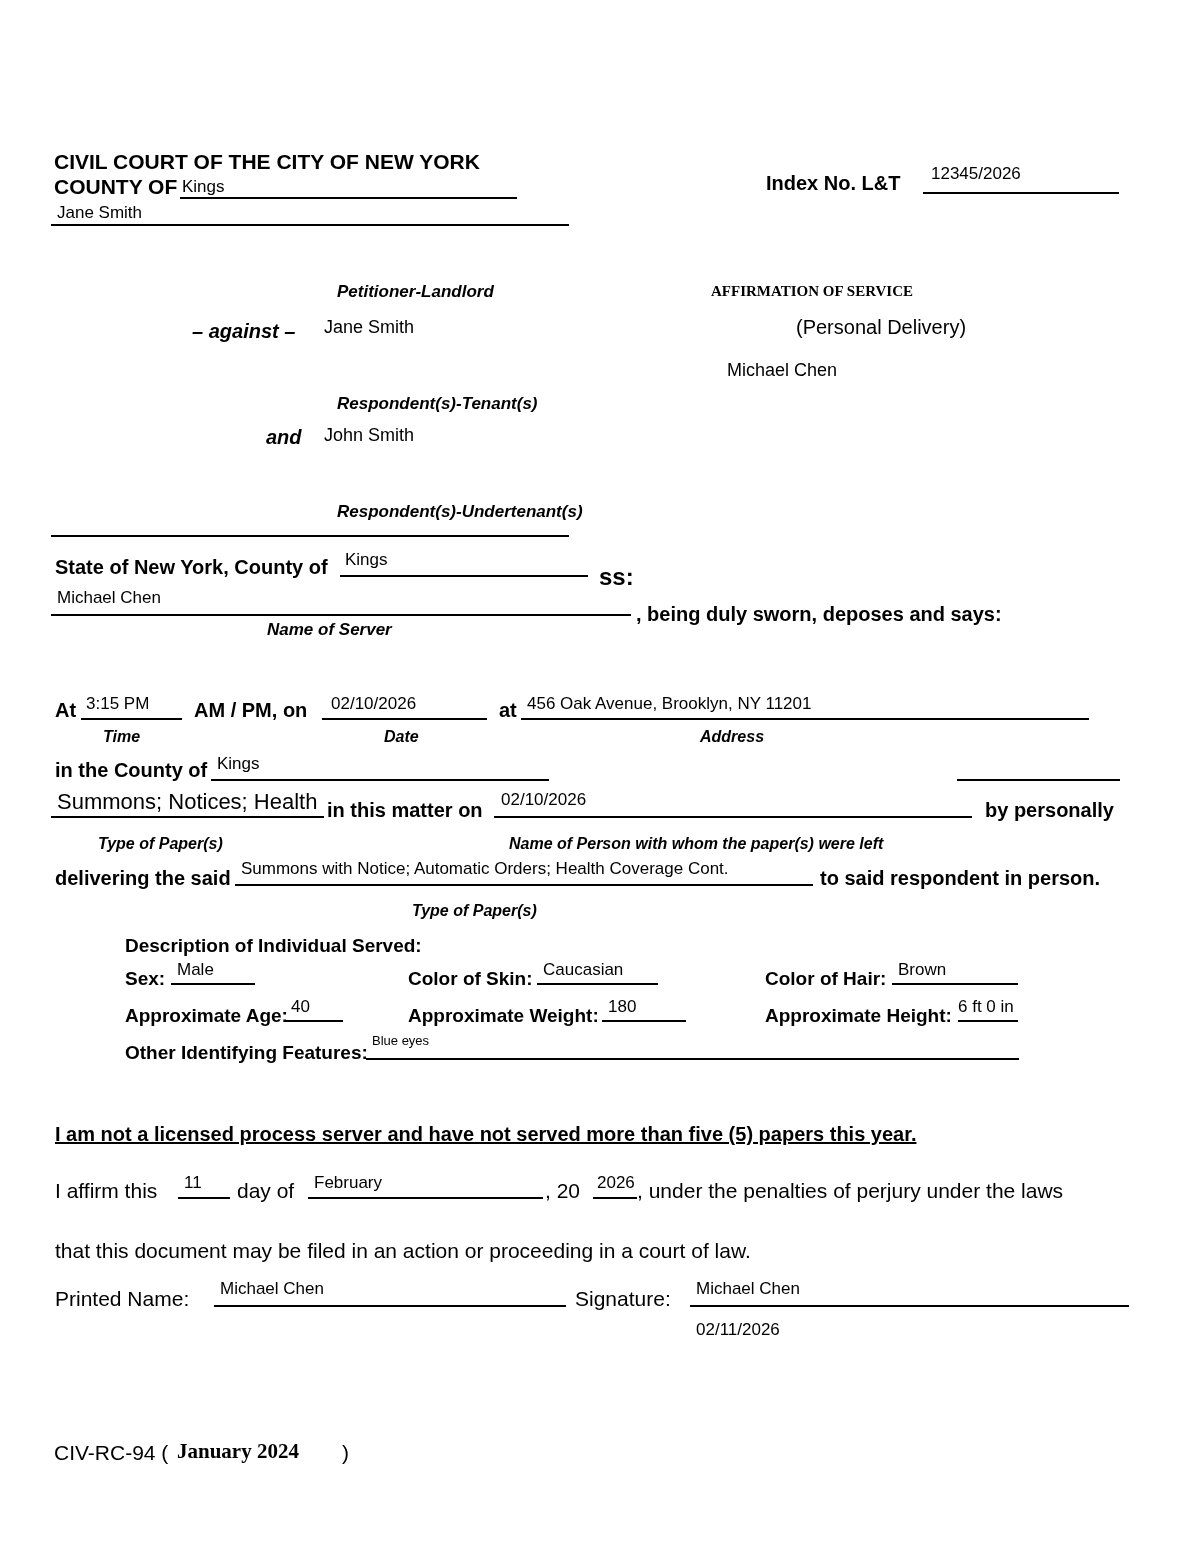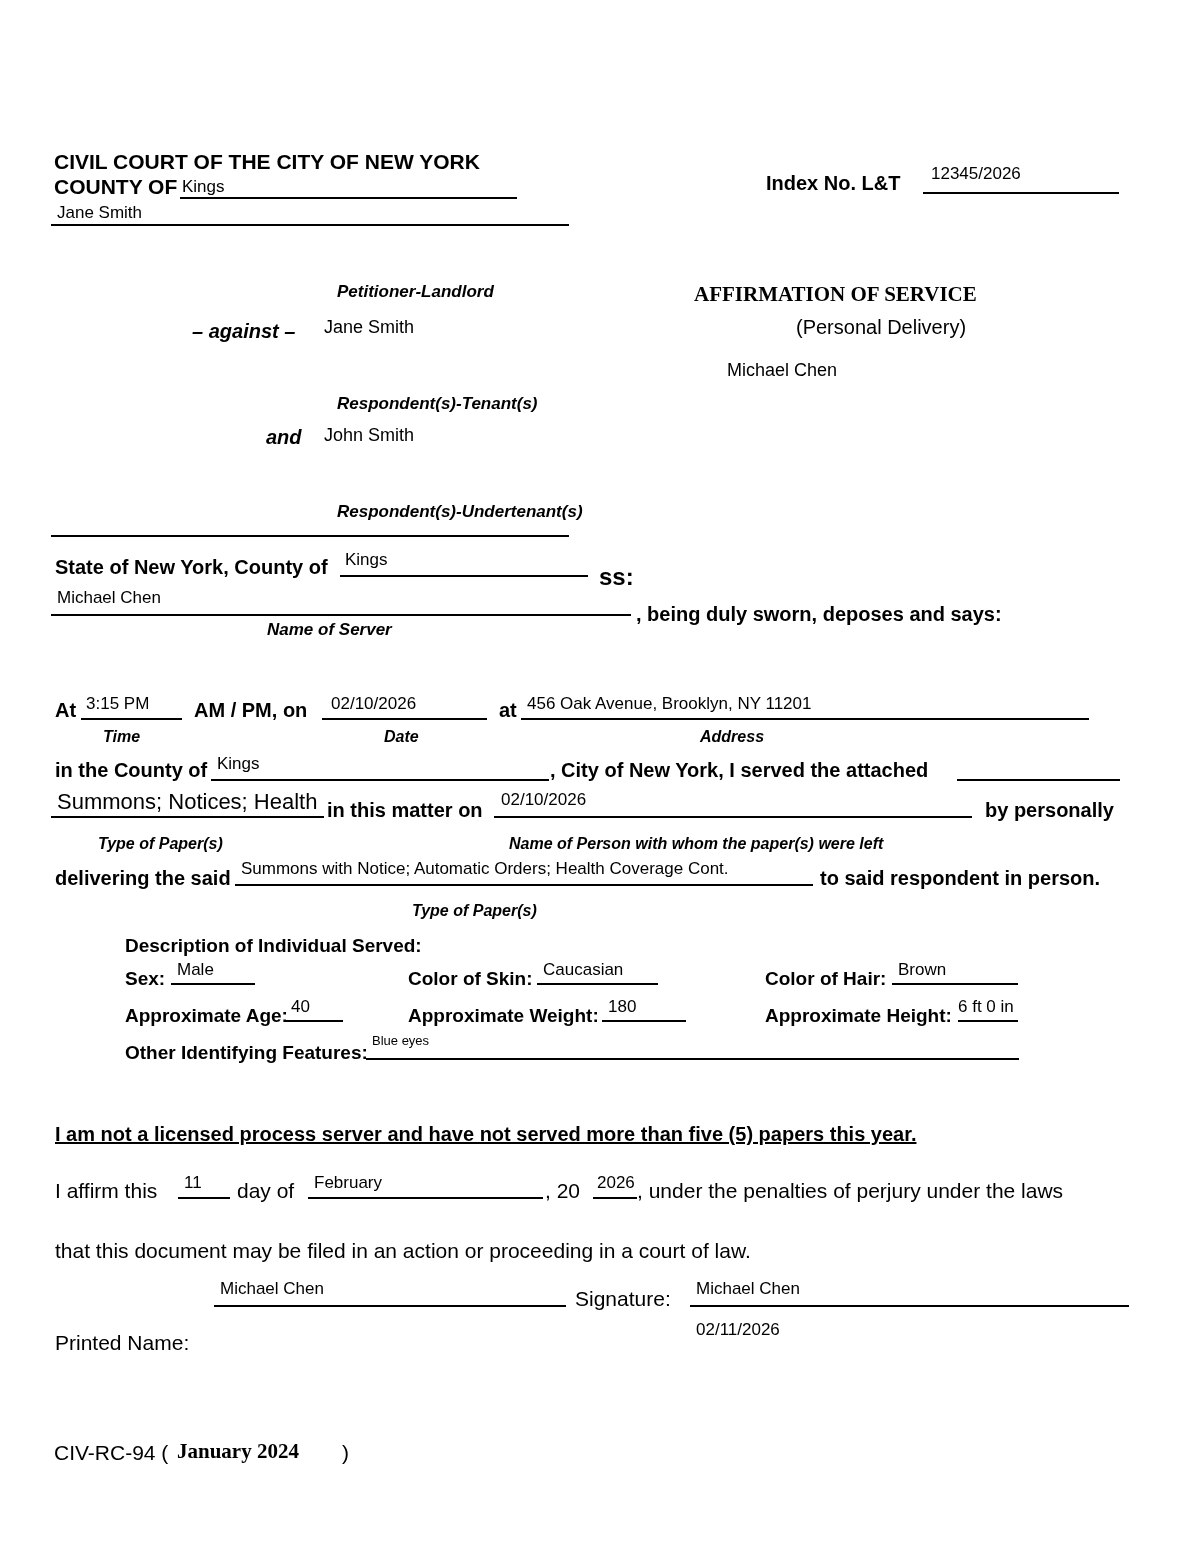--- a/index.html
+++ b/index.html
@@ -69,21 +69,21 @@
   <div class="t bital" style="left:192px; top:321px; font-size:20px;">– against –</div>
   <div class="val" style="left:324px; top:318px; font-size:18px;">Jane Smith</div>
 
   <div class="t bital" style="left:337px; top:395px; font-size:17px;">Respondent(s)-Tenant(s)</div>
 
   <div class="t bital" style="left:266px; top:427px; font-size:20px;">and</div>
   <div class="val" style="left:324px; top:426px; font-size:18px;">John Smith</div>
 
   <div class="t bital" style="left:337px; top:503px; font-size:17px;">Respondent(s)-Undertenant(s)</div>
 
-  <div class="t bold serif" style="left:694px; top:284px; font-size:21px;">AFFIRMATION OF SERVICE</div>
+  <div class="t bold serif" style="left:711px; top:284px; font-size:15px;">AFFIRMATION OF SERVICE</div>
   <div class="t" style="left:796px; top:317px; font-size:20px;">(Personal Delivery)</div>
   <div class="val" style="left:727px; top:361px; font-size:18px;">Michael Chen</div>
 
   <div class="rule" style="left:51px; top:535px; width:518px;"></div>
 
   <div class="t bold" style="left:55px; top:557px; font-size:20px;">State of New York, County of</div>
   <div class="val" style="left:345px; top:551px; font-size:17px;">Kings</div>
   <div class="rule" style="left:340px; top:575px; width:248px;"></div>
   <div class="t bold" style="left:599px; top:534px; font-size:24px;margin-top:31px;">ss:</div>
 
@@ -104,21 +104,20 @@
   <div class="t bital" style="left:384px; top:729px; font-size:16px;">Date</div>
 
   <div class="t bold" style="left:499px; top:700px; font-size:20px;">at</div>
   <div class="val" style="left:527px; top:695px; font-size:17px;">456 Oak Avenue, Brooklyn, NY 11201</div>
   <div class="rule" style="left:521px; top:718px; width:568px;"></div>
   <div class="t bital" style="left:700px; top:729px; font-size:16px;">Address</div>
 
   <div class="t bold" style="left:55px; top:760px; font-size:20px;">in the County of</div>
   <div class="val" style="left:217px; top:755px; font-size:17px;">Kings</div>
   <div class="rule" style="left:211px; top:779px; width:338px;"></div>
-  <div class="t bold" style="left:550px; top:760px; font-size:20px;">, City of New York, I served the attached</div>
   <div class="val" style="left:963px; top:755px; font-size:17px;"></div>
   <div class="rule" style="left:957px; top:779px; width:163px;"></div>
 
   <div class="val" style="left:57px; top:791px; font-size:22px;">Summons; Notices; Health</div>
   <div class="rule" style="left:51px; top:816px; width:273px;"></div>
   <div class="t bital" style="left:98px; top:836px; font-size:16px;">Type of Paper(s)</div>
 
   <div class="t bold" style="left:327px; top:800px; font-size:20px;">in this matter on</div>
   <div class="val" style="left:501px; top:791px; font-size:17px;">02/10/2026</div>
   <div class="rule" style="left:494px; top:816px; width:478px;"></div>
@@ -171,21 +170,21 @@
   <div class="t" style="left:237px; top:1180px; font-size:21px;">day of</div>
   <div class="val" style="left:314px; top:1174px; font-size:17px;">February</div>
   <div class="rule" style="left:308px; top:1197px; width:235px;"></div>
   <div class="t" style="left:545px; top:1180px; font-size:21px;">, 20</div>
   <div class="val" style="left:597px; top:1174px; font-size:17px;">2026</div>
   <div class="rule" style="left:593px; top:1197px; width:44px;"></div>
   <div class="t" style="left:637px; top:1180px; font-size:21px;">, under the penalties of perjury under the laws</div>
 
   <div class="t" style="left:55px; top:1240px; font-size:21px;">that this document may be filed in an action or proceeding in a court of law.</div>
 
-  <div class="t" style="left:55px; top:1288px; font-size:21px;margin-top:44px;">Printed Name:</div>
+  <div class="t" style="left:55px; top:1288px; font-size:21px;">Printed Name:</div>
   <div class="val" style="left:220px; top:1280px; font-size:17px;">Michael Chen</div>
   <div class="rule" style="left:214px; top:1305px; width:352px;"></div>
 
   <div class="t" style="left:575px; top:1288px; font-size:21px;">Signature:</div>
   <div class="val" style="left:696px; top:1280px; font-size:17px;">Michael Chen</div>
   <div class="rule" style="left:690px; top:1305px; width:439px;"></div>
   <div class="val" style="left:696px; top:1321px; font-size:17px;">02/11/2026</div>
 
   <div class="t" style="left:54px; top:1442px; font-size:21px;">CIV-RC-94 (</div>
   <div class="t bold serif" style="left:177px; top:1441px; font-size:21px;">January 2024</div>

